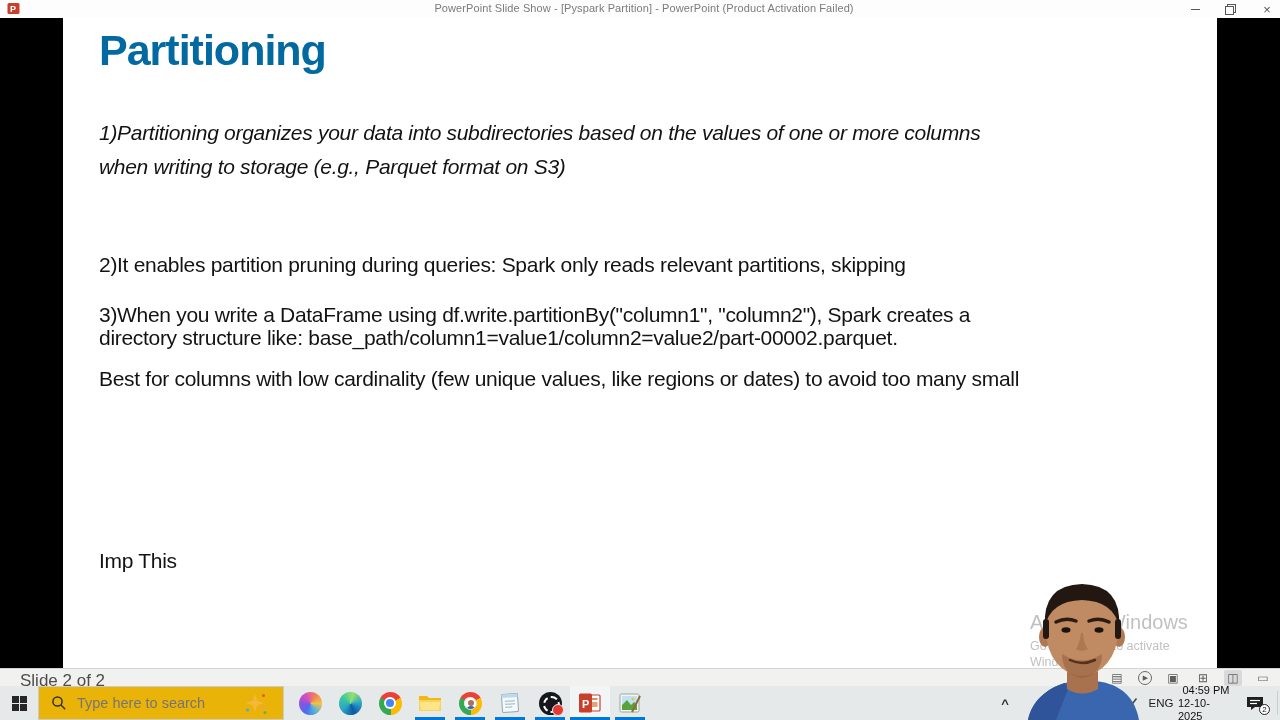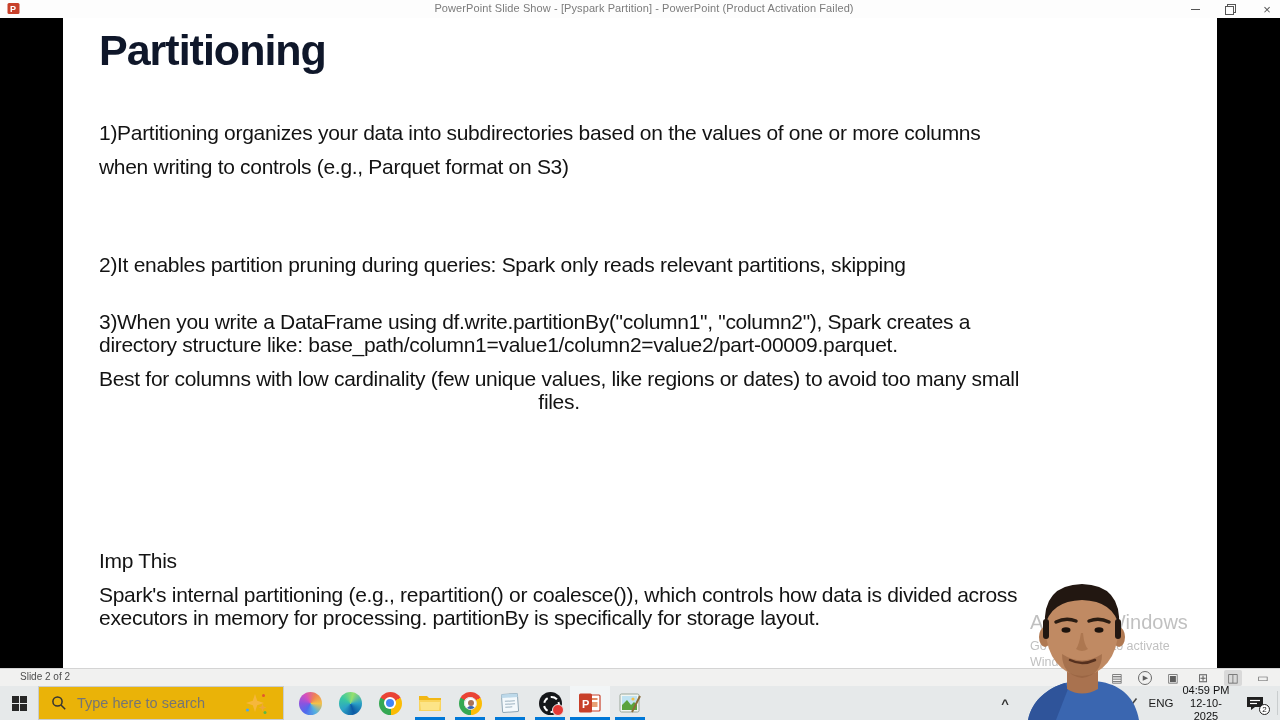--- a/index.html
+++ b/index.html
@@ -23,36 +23,36 @@
               border:1px solid #555; background:#fdfdfd; }
   .ctrl-restore::after { content:""; position:absolute; left:1px; top:4px; width:7px; height:7px;
               border:1px solid #555; background:#fdfdfd; }
   .ctrl-close { font-size:13px; line-height:13px; }
 
   
   .show-area { position:absolute; left:0; top:18px; width:1280px; height:650px; background:#000; }
   .slide { position:absolute; left:63px; top:0; width:1154px; height:650px; background:#ffffff; }
 
   .slide-title { position:absolute; left:36px; top:8px; font-size:43px; font-weight:700;
-              letter-spacing:-1px; color:#0f172a; }
+              letter-spacing:-1px; color:#0369a1; }
   .para { position:absolute; left:36px; color:#131313; font-size:21px; letter-spacing:-0.3px;
               white-space:nowrap; }
   .para div { line-height:23px; }
-  .para.wide div { line-height:34px; }
-  .p1 { top:98px; } .p2 { top:202px;margin-top:33px; } .p3 { top:292px; } .p3b { top:349px;text-align:center; }
+  .para.wide div { line-height:34px;font-style:italic; }
+  .p1 { top:98px; } .p2 { top:202px;margin-top:33px; } .p3 { top:285px; } .p3b { top:349px;text-align:center; }
   .p4 { top:440px; } .pnote { top:531px; } .p5 { top:565px; }
 
   .watermark { position:absolute; left:967px; top:592px; color:#8d8d8d; opacity:0.55; }
   .watermark .wm1 { font-size:20px; line-height:24px; }
   .watermark .wm2 { font-size:12.5px; line-height:16px; margin-top:4px; }
 
   
   .statusbar { position:absolute; left:0; top:668px; width:1280px; height:18px;
               background:#f1f1f0; border-top:1px solid #d4d4d4; z-index:30; }
-  .slide-indicator { position:absolute; left:20px; top:2px; font-size:10px; color:#4d4d4d; }
+  .slide-indicator { position:absolute; left:20px; top:2px; font-size:17px; color:#4d4d4d; }
   .ss-tools { position:absolute; right:8px; top:0; height:18px; display:flex; align-items:center;
               gap:12px; }
   .ss-ic { font-size:12px; color:#5e5e5e; line-height:16px; width:18px; text-align:center; }
   .ss-ic.play-wrap { width:14px; height:14px; border:1px solid #6a6a6a; border-radius:50%;
               font-size:7px; display:flex; align-items:center; justify-content:center; color:#5e5e5e; padding-left:1px; }
   .ss-ic.hl { background:#d9d9d9; border-radius:2px; }
 
   
   .taskbar { position:absolute; left:0; top:686px; width:1280px; height:34px;
               background:#e6e9ea; z-index:40; }
@@ -96,21 +96,21 @@
       border-radius:50%; background:#e53935; border:1.5px solid #e6e9ea; }
 
   
   .tray-item { position:absolute; top:0; height:34px; display:flex; align-items:center;
       justify-content:center; color:#333; }
   .chevron { left:996px; width:18px; font-size:13px; font-weight:700; }
   .spk { left:1098px; width:16px; }
   .pen { left:1124px; width:16px; }
   .lang { left:1146px; width:30px; font-size:11.5px; color:#1c1c1c; }
   .clock { left:1178px; width:56px; flex-direction:column; font-size:11px; color:#111;
-      line-height:13px; text-align:center; }
+      line-height:13px; text-align:left; }
   .notif { left:1240px; width:30px; position:absolute; }
   .notif-badge { position:absolute; right:0px; bottom:5px; width:11px; height:11px; border-radius:50%;
       background:#fff; border:1px solid #222; font-size:8px; color:#111; display:flex;
       align-items:center; justify-content:center; }
   .tb-divider { position:absolute; right:2px; top:5px; height:24px; width:1px; background:#c9cdce; }
 
   
   .person { position:absolute; left:1008px; top:577px; width:135px; height:143px; z-index:80; }
 </style>
 </head>
@@ -130,46 +130,41 @@
       <div class="ctrl ctrl-close">×</div>
     </div>
   </div>
 
   <div class="show-area">
     <div class="slide">
       <div class="slide-title">Partitioning</div>
 
       <div class="para wide p1">
         <div>1)Partitioning organizes your data into subdirectories based on the values of one or more columns</div>
-        <div>when writing to controls (e.g., Parquet format on S3)</div>
+        <div>when writing to storage (e.g., Parquet format on S3)</div>
       </div>
 
       <div class="para p2">
         <div>2)It enables partition pruning during queries: Spark only reads relevant partitions, skipping</div>
       </div>
 
       <div class="para p3">
         <div>3)When you write a DataFrame using df.write.partitionBy("column1", "column2"), Spark creates a</div>
-        <div>directory structure like: base_path/column1=value1/column2=value2/part-00009.parquet.</div>
+        <div>directory structure like: base_path/column1=value1/column2=value2/part-00002.parquet.</div>
       </div>
 
       <div class="para p3b">
         <div>Best for columns with low cardinality (few unique values, like regions or dates) to avoid too many small</div>
-        <div>files.</div>
       </div>
 
 
       <div class="para pnote">
         <div>Imp This</div>
       </div>
 
-      <div class="para p5">
-        <div>Spark's internal partitioning (e.g., repartition() or coalesce()), which controls how data is divided across</div>
-        <div>executors in memory for processing. partitionBy is specifically for storage layout.</div>
-      </div>
 
       <div class="watermark">
         <div class="wm1">Activate Windows</div>
         <div class="wm2">Go to Settings to activate Windows.</div>
       </div>
     </div>
   </div>
 
   <div class="statusbar">
     <div class="slide-indicator">Slide 2 of 2</div>

